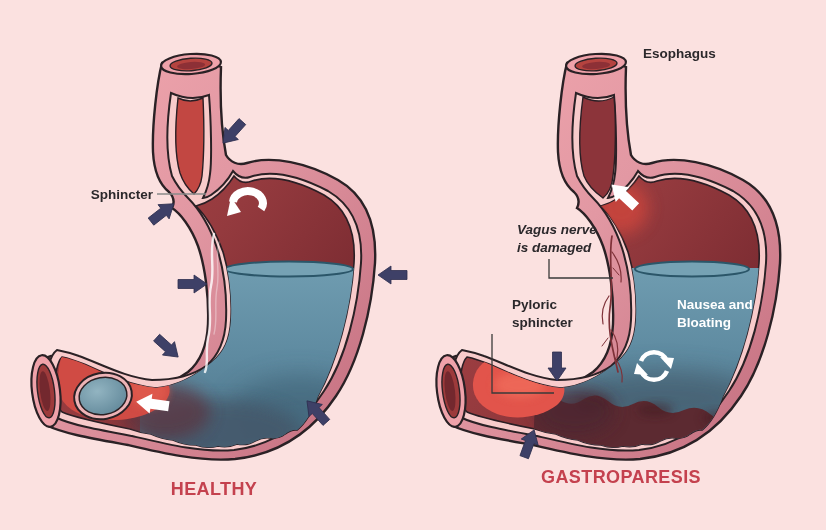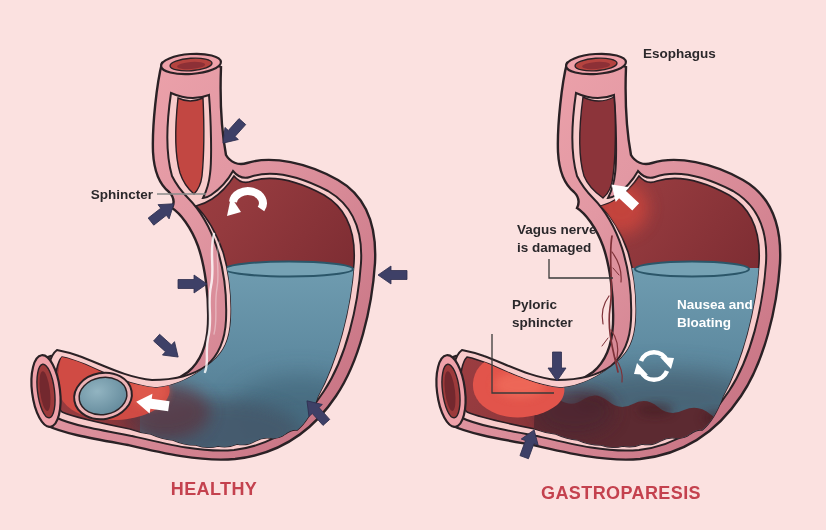--- a/index.html
+++ b/index.html
@@ -210,23 +210,23 @@
 
   <g fill="none">
     <line x1="157" y1="194" x2="206" y2="194" stroke="#8a8a8a" stroke-width="1.3"></line>
     <polyline points="549,259 549,278 613,278" stroke="#3a3a3a" stroke-width="1.3"></polyline>
     <polyline points="492,334 492,393 554,393" stroke="#3a3a3a" stroke-width="1.3"></polyline>
   </g>
 </svg>
 
 <div class="lbl right" style="left:75px;top:186px;width:78px;">Sphincter</div>
 <div class="lbl" style="left:629px;top:45px;margin-left:14px;">Esophagus</div>
-<div class="lbl" style="left:517px;top:221px;">Vagus nerve
+<div class="lbl" style="left:517px;top:221px;font-style:italic;">Vagus nerve
 is damaged</div>
 <div class="lbl" style="left:464px;top:296px;margin-left:48px;">Pyloric
 sphincter</div>
 <div class="lbl white" style="left:677px;top:296px;">Nausea and
 Bloating</div>
 
 <div class="ttl" style="left:124px;top:467px;width:180px;margin-top:12px;">HEALTHY</div>
-<div class="ttl" style="left:511px;top:483px;width:220px;">GASTROPARESIS</div>
+<div class="ttl" style="left:511px;top:467px;width:220px;">GASTROPARESIS</div>
 
 </div>
 
 </body></html>

